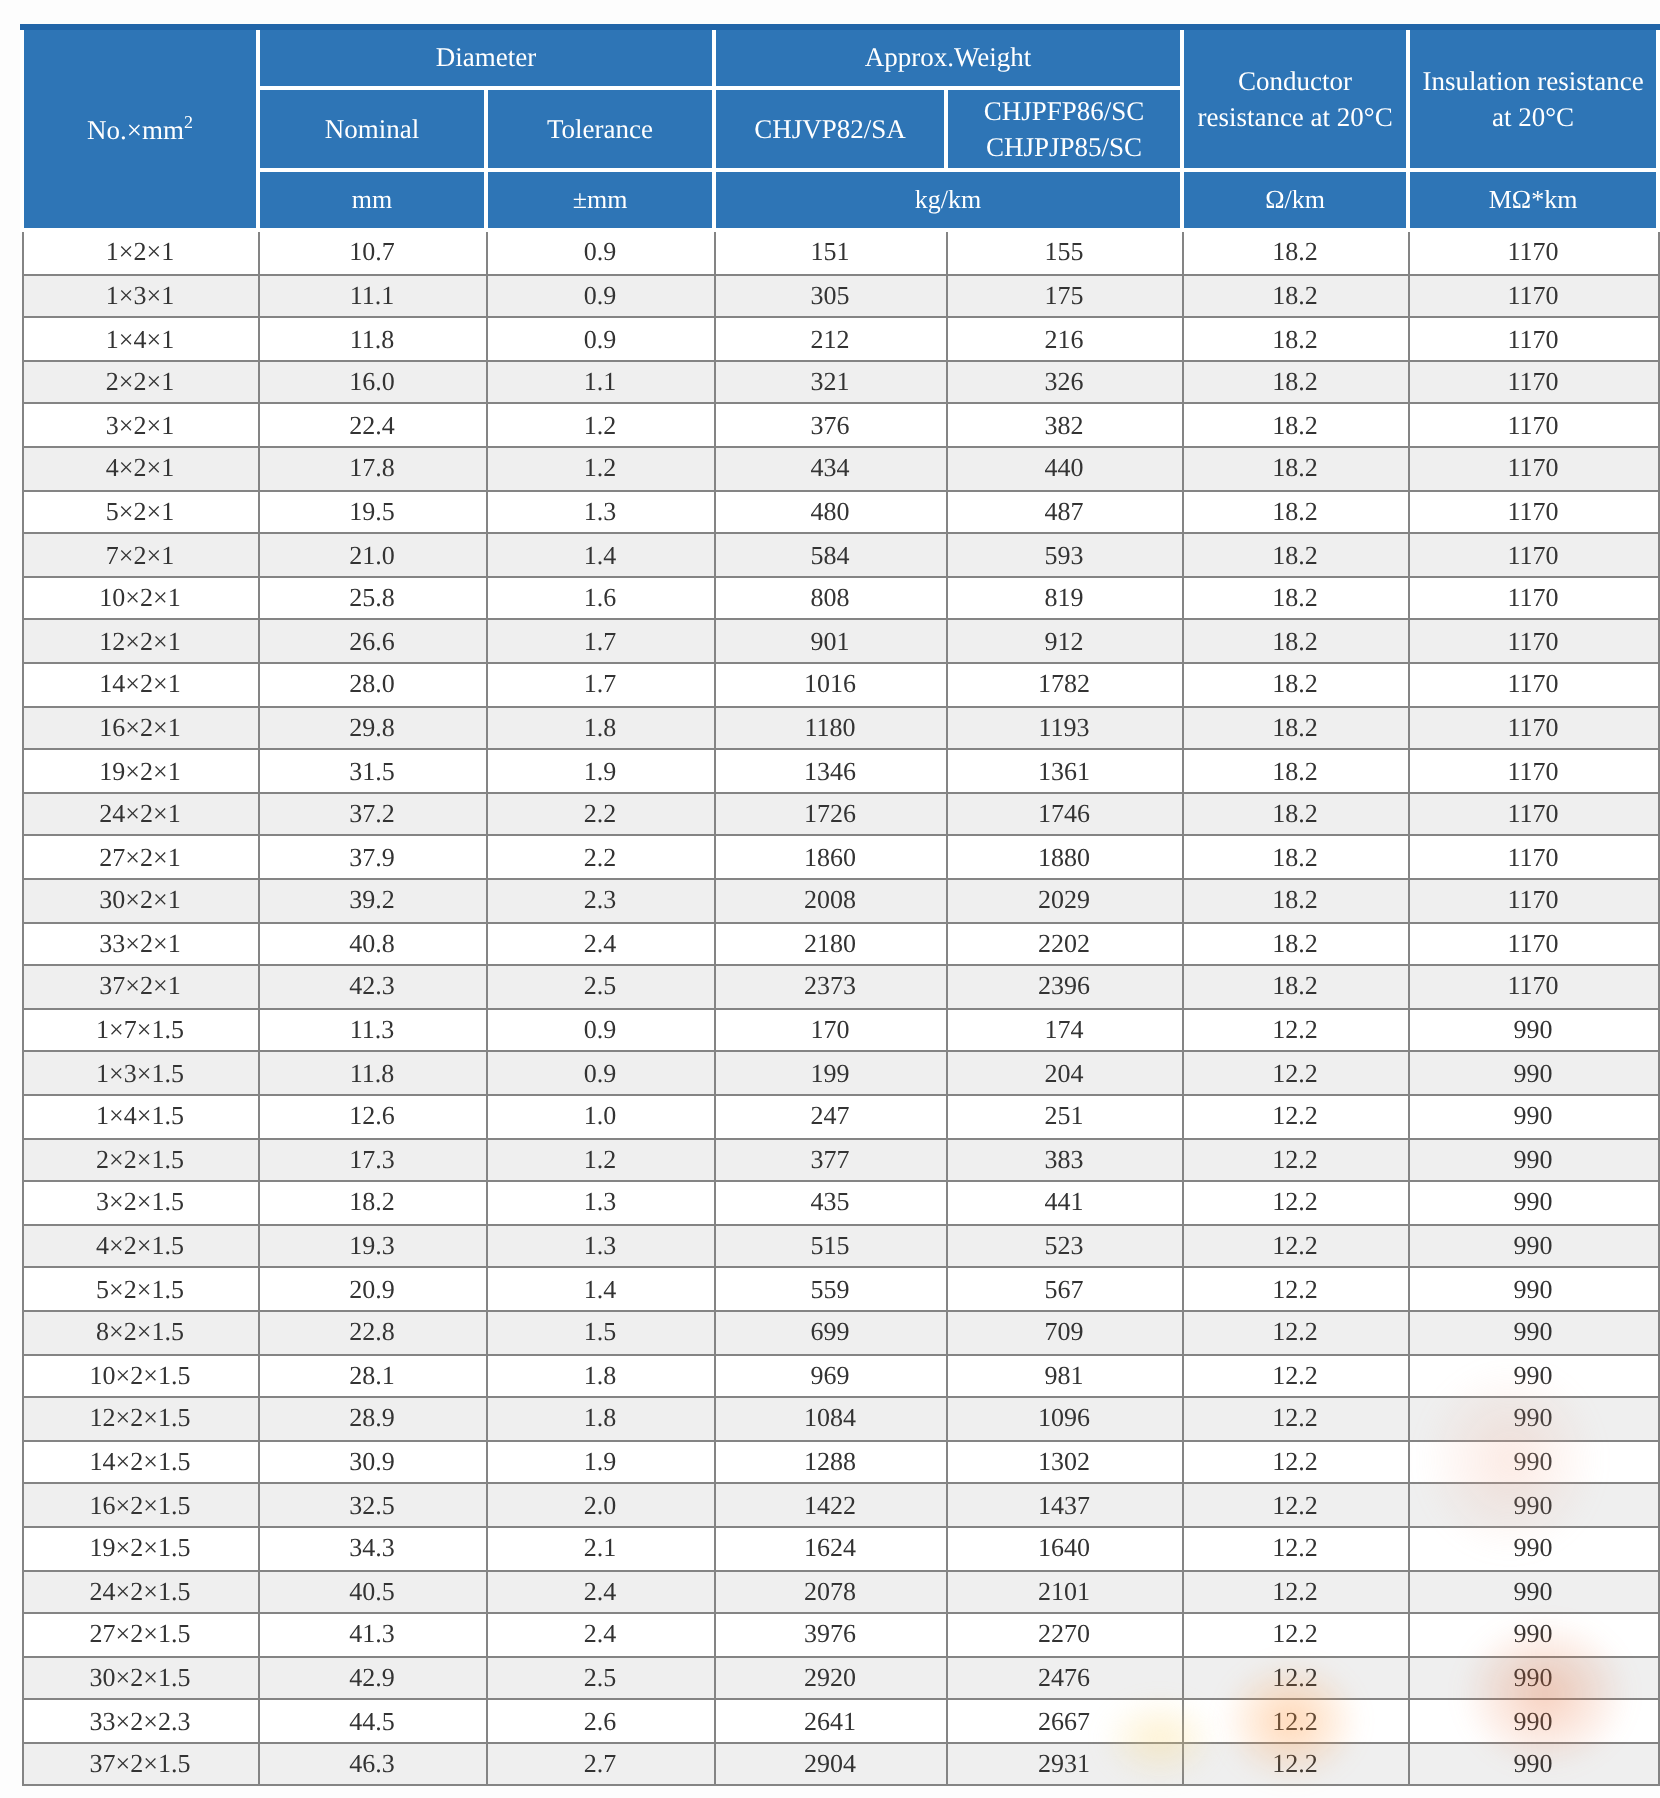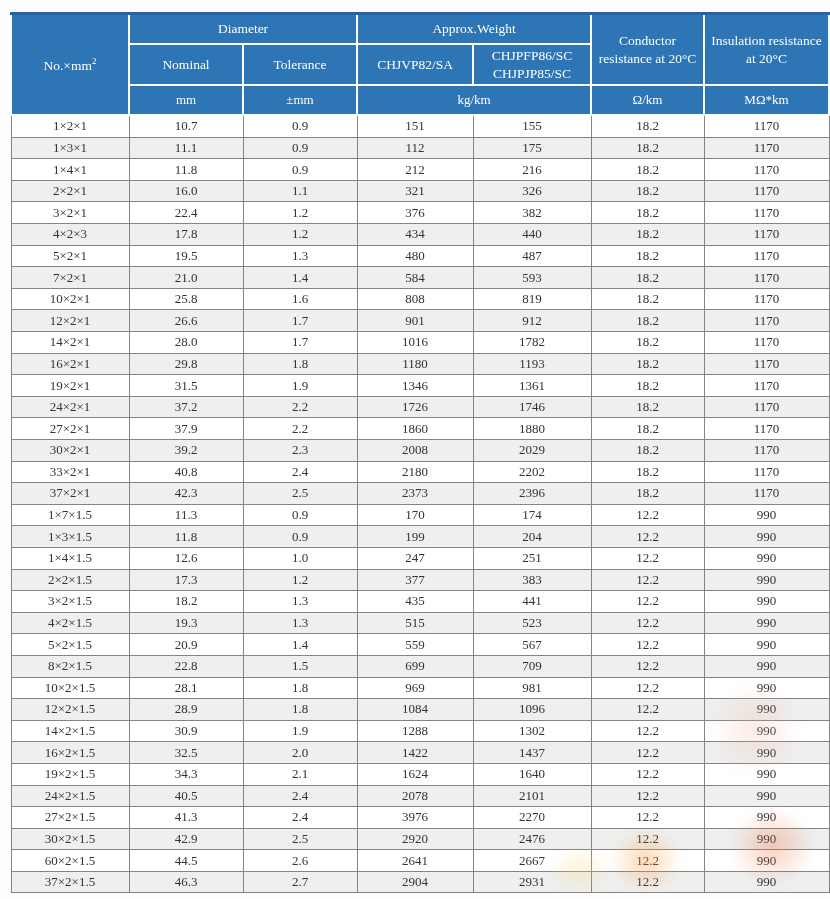--- a/index.html
+++ b/index.html
@@ -114,21 +114,21 @@
           <td>0.9</td>
           <td>151</td>
           <td>155</td>
           <td>18.2</td>
           <td>1170</td>
         </tr>
         <tr>
           <td>1×3×1</td>
           <td>11.1</td>
           <td>0.9</td>
-          <td>112</td>
+          <td>305</td>
           <td>175</td>
           <td>18.2</td>
           <td>1170</td>
         </tr>
         <tr>
           <td>1×4×1</td>
           <td>11.8</td>
           <td>0.9</td>
           <td>212</td>
           <td>216</td>
@@ -147,21 +147,21 @@
         <tr>
           <td>3×2×1</td>
           <td>22.4</td>
           <td>1.2</td>
           <td>376</td>
           <td>382</td>
           <td>18.2</td>
           <td>1170</td>
         </tr>
         <tr>
-          <td>4×2×3</td>
+          <td>4×2×1</td>
           <td>17.8</td>
           <td>1.2</td>
           <td>434</td>
           <td>440</td>
           <td>18.2</td>
           <td>1170</td>
         </tr>
         <tr>
           <td>5×2×1</td>
           <td>19.5</td>
@@ -408,21 +408,21 @@
         <tr>
           <td>30×2×1.5</td>
           <td>42.9</td>
           <td>2.5</td>
           <td>2920</td>
           <td>2476</td>
           <td>12.2</td>
           <td>990</td>
         </tr>
         <tr>
-          <td>60×2×1.5</td>
+          <td>33×2×2.3</td>
           <td>44.5</td>
           <td>2.6</td>
           <td>2641</td>
           <td>2667</td>
           <td>12.2</td>
           <td>990</td>
         </tr>
         <tr>
           <td>37×2×1.5</td>
           <td>46.3</td>

